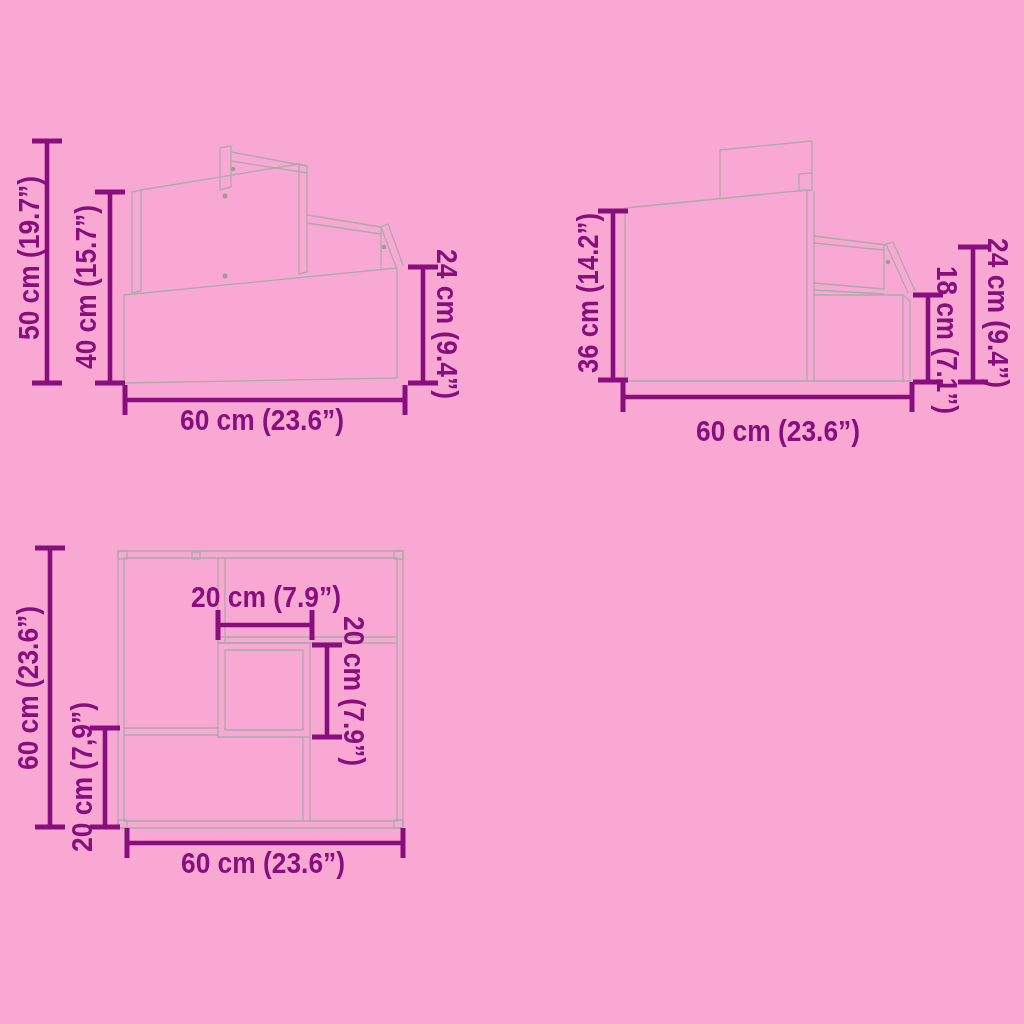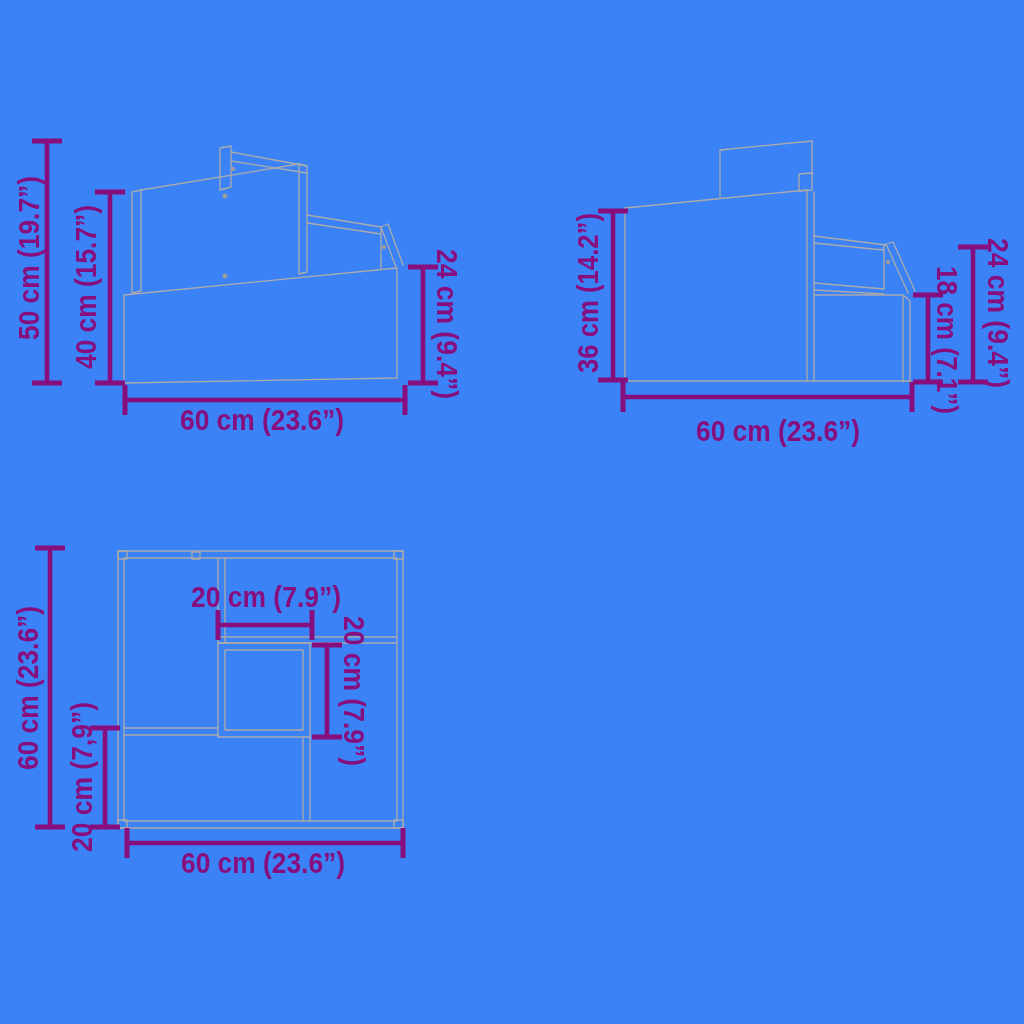--- a/index.html
+++ b/index.html
@@ -1,16 +1,16 @@
 <!DOCTYPE html>
 <html><head>
 <meta charset="utf-8">
 <style>
   html,body{margin:0;padding:0;background:#ffffff;}
-  .stage{width:1024px;height:1024px;position:relative;background:#3b82f6;overflow:hidden;}
+  .stage{width:1024px;height:1024px;position:relative;background:#f9a8d4;overflow:hidden;}
   svg{display:block;}
   .art{stroke:#ababab;stroke-width:1.3;fill:none;stroke-linejoin:round;stroke-linecap:round;}
   .art-fill{fill:#9a9a9a;stroke:none;}
   .dim-line{stroke:#880e7e;stroke-width:4.6;fill:none;}
   .dim-cap{stroke:#880e7e;stroke-width:5;fill:none;}
   .dim-label{fill:#880e7e;font-family:"Liberation Sans",sans-serif;font-weight:700;font-size:29px;}
 </style>
 </head>
 <body>
 

